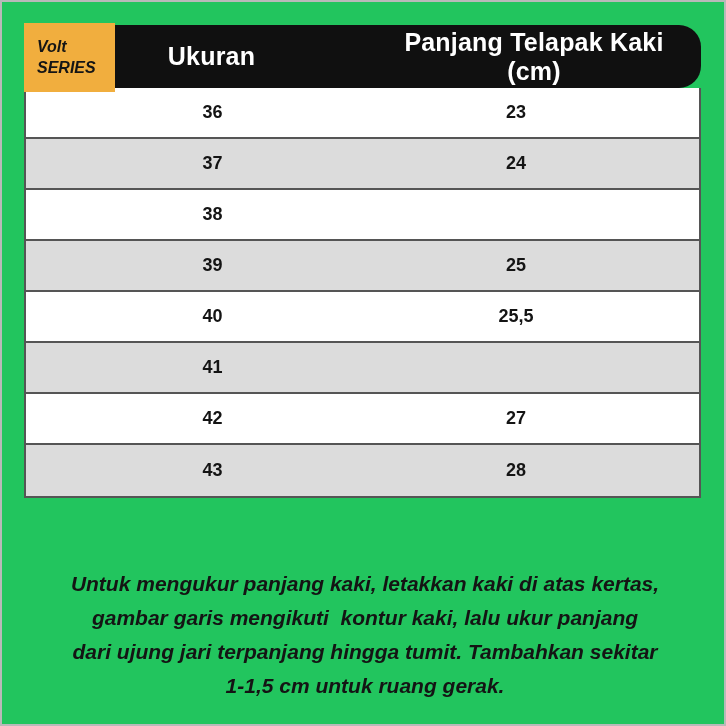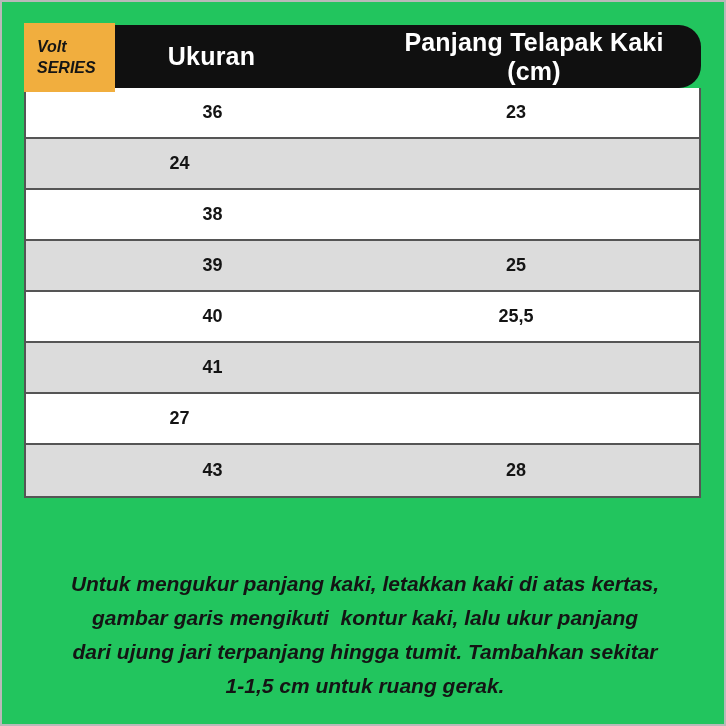--- a/index.html
+++ b/index.html
@@ -106,37 +106,39 @@
       <div class="th th-size">Ukuran</div>
       <div class="th th-length">Panjang Telapak Kaki (cm)</div>
     </div>
 
     <div class="tbody">
       <div class="tr">
         <div class="td td-size">36</div>
         <div class="td td-length">23</div>
       </div>
       <div class="tr">
+        <div class="td td-size">37</div>
         <div class="td td-length">24</div>
       </div>
       <div class="tr">
         <div class="td td-size">38</div>
       </div>
       <div class="tr">
         <div class="td td-size">39</div>
         <div class="td td-length">25</div>
       </div>
       <div class="tr">
         <div class="td td-size">40</div>
         <div class="td td-length">25,5</div>
       </div>
       <div class="tr">
         <div class="td td-size">41</div>
       </div>
       <div class="tr">
+        <div class="td td-size">42</div>
         <div class="td td-length">27</div>
       </div>
       <div class="tr">
         <div class="td td-size">43</div>
         <div class="td td-length">28</div>
       </div>
     </div>
 
   </div>
 

